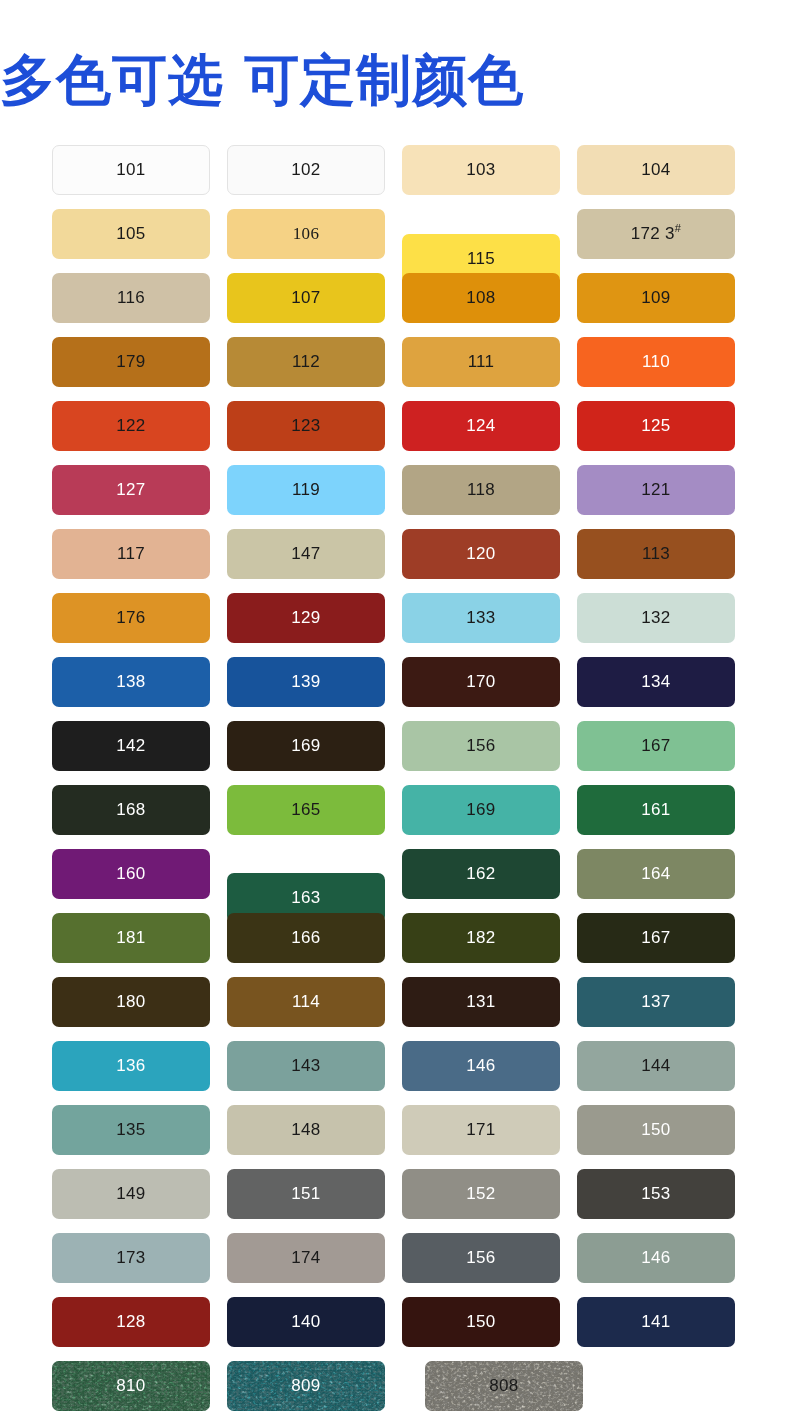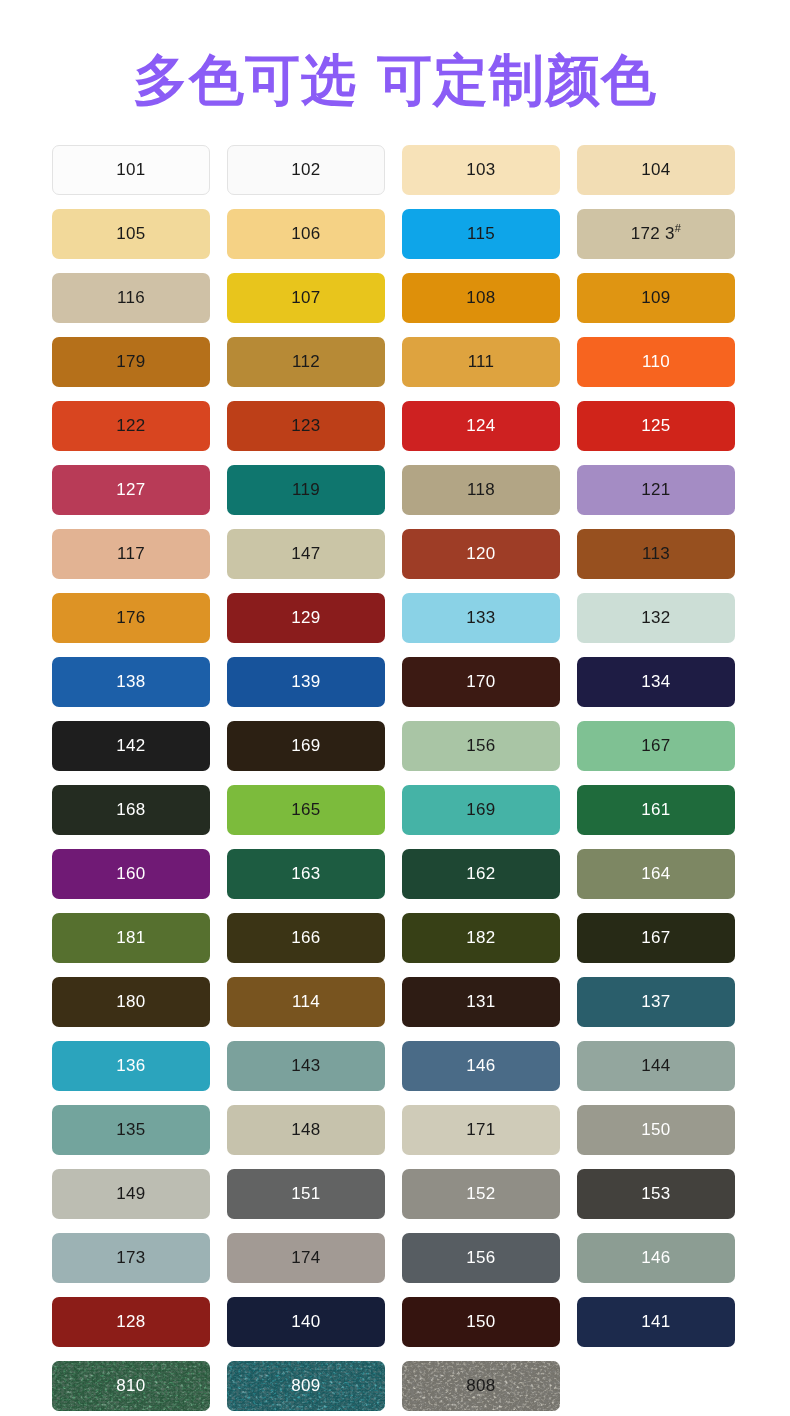--- a/index.html
+++ b/index.html
@@ -13,25 +13,24 @@
     font-family: "Liberation Sans", "DejaVu Sans", sans-serif;
     overflow: hidden;
   }
   .page {
     position: relative;
     width: 790px;
     height: 1416px;
     background: #ffffff;
   }
   .title {
-    text-align: center;
     font-size: 55px;
     line-height: 1;
     font-weight: 700;
-    color: #8b5cf6;
+    color: #1d4ed8;
     letter-spacing: 1px;
     padding-top: 16px;
     padding-bottom: 0;
     white-space: nowrap;
     font-family: "DejaVu Sans", "Liberation Sans", sans-serif;
   }
   .swatch-grid {
     position: absolute;
     left: 52px;
     top: 108px;
@@ -94,23 +93,23 @@
       <div class="swatch" style="background: rgb(247, 226, 184);">
         <span class="label" style="color: rgb(26, 26, 26);">103</span>
       </div>
       <div class="swatch" style="background: rgb(242, 221, 180);">
         <span class="label" style="color: rgb(26, 26, 26);">104</span>
       </div>
       <div class="swatch" style="background: rgb(242, 217, 154);">
         <span class="label" style="color: rgb(26, 26, 26);">105</span>
       </div>
       <div class="swatch" style="background: rgb(245, 210, 133);">
-        <span class="label" style="color: rgb(26, 26, 26);">106</span>
-      </div>
-      <div class="swatch" style="background: #0ea5e9;">
+        <span class="label" style="color: rgb(26, 26, 26); font-family: Liberation Serif, serif;">106</span>
+      </div>
+      <div class="swatch" style="background: #fde047; margin-top: 25px;">
         <span class="label" style="color: rgb(26, 26, 26);">115</span>
       </div>
       <div class="swatch" style="background: rgb(207, 195, 164);">
         <span class="label" style="color: rgb(26, 26, 26);"><span>172 3</span><sup>#</sup></span>
       </div>
       <div class="swatch" style="background: rgb(207, 193, 166); align-items: center;">
         <span class="label" style="color: rgb(26, 26, 26);">116</span>
       </div>
       <div class="swatch" style="background: rgb(232, 197, 28);">
         <span class="label" style="color: rgb(26, 26, 26);">107</span>
@@ -141,21 +140,21 @@
       </div>
       <div class="swatch" style="background: rgb(206, 33, 33);">
         <span class="label" style="color: rgb(255, 255, 255);">124</span>
       </div>
       <div class="swatch" style="background: rgb(208, 36, 26);">
         <span class="label" style="color: rgb(255, 255, 255);">125</span>
       </div>
       <div class="swatch" style="background: rgb(184, 59, 87);">
         <span class="label" style="color: rgb(255, 255, 255);">127</span>
       </div>
-      <div class="swatch" style="background: #0f766e;">
+      <div class="swatch" style="background: #7dd3fc;">
         <span class="label" style="color: rgb(26, 26, 26);">119</span>
       </div>
       <div class="swatch" style="background: rgb(178, 165, 133);">
         <span class="label" style="color: rgb(26, 26, 26);">118</span>
       </div>
       <div class="swatch" style="background: rgb(164, 140, 196);">
         <span class="label" style="color: rgb(26, 26, 26);">121</span>
       </div>
       <div class="swatch" style="background: rgb(226, 179, 147);">
         <span class="label" style="color: rgb(26, 26, 26);">117</span>
@@ -213,21 +212,21 @@
       </div>
       <div class="swatch" style="background: rgb(69, 179, 166);">
         <span class="label" style="color: rgb(26, 26, 26);">169</span>
       </div>
       <div class="swatch" style="background: rgb(31, 107, 60);">
         <span class="label" style="color: rgb(255, 255, 255);">161</span>
       </div>
       <div class="swatch" style="background: #701a75;">
         <span class="label" style="color: rgb(255, 255, 255);">160</span>
       </div>
-      <div class="swatch" style="background: rgb(29, 92, 65);">
+      <div class="swatch" style="background: rgb(29, 92, 65); margin-top: 24px;">
         <span class="label" style="color: rgb(255, 255, 255);">163</span>
       </div>
       <div class="swatch" style="background: rgb(30, 71, 51);">
         <span class="label" style="color: rgb(255, 255, 255);">162</span>
       </div>
       <div class="swatch" style="background: rgb(125, 135, 99);">
         <span class="label" style="color: rgb(255, 255, 255);">164</span>
       </div>
       <div class="swatch" style="background: rgb(86, 112, 47);">
         <span class="label" style="color: rgb(255, 255, 255);">181</span>
@@ -320,21 +319,21 @@
         </svg>
         <span class="label" style="color: rgb(255, 255, 255); text-align: right;">810</span>
       </div>
       <div class="swatch" style="background: rgb(43, 162, 172);">
         <svg class="tex" width="158" height="50" viewBox="0 0 158 50" preserveAspectRatio="none">
           <rect width="158" height="50" fill="#ffffff" filter="url(#crackleFilter2)" opacity="0.55"></rect>
           <rect width="158" height="50" fill="#000000" filter="url(#crackleFilter)" opacity="0.5"></rect>
         </svg>
         <span class="label" style="color: rgb(255, 255, 255);">809</span>
       </div>
-      <div class="swatch" style="background: rgb(212, 208, 194);">
+      <div class="swatch" style="background: rgb(212, 208, 194); margin-left: 23px;">
         <svg class="tex" width="158" height="50" viewBox="0 0 158 50" preserveAspectRatio="none">
           <rect width="158" height="50" fill="#ffffff" filter="url(#crackleFilter2)" opacity="0.55"></rect>
           <rect width="158" height="50" fill="#000000" filter="url(#crackleFilter)" opacity="0.5"></rect>
         </svg>
         <span class="label" style="color: rgb(26, 26, 26);">808</span>
       </div>
     </div>
 
 </div>
 

